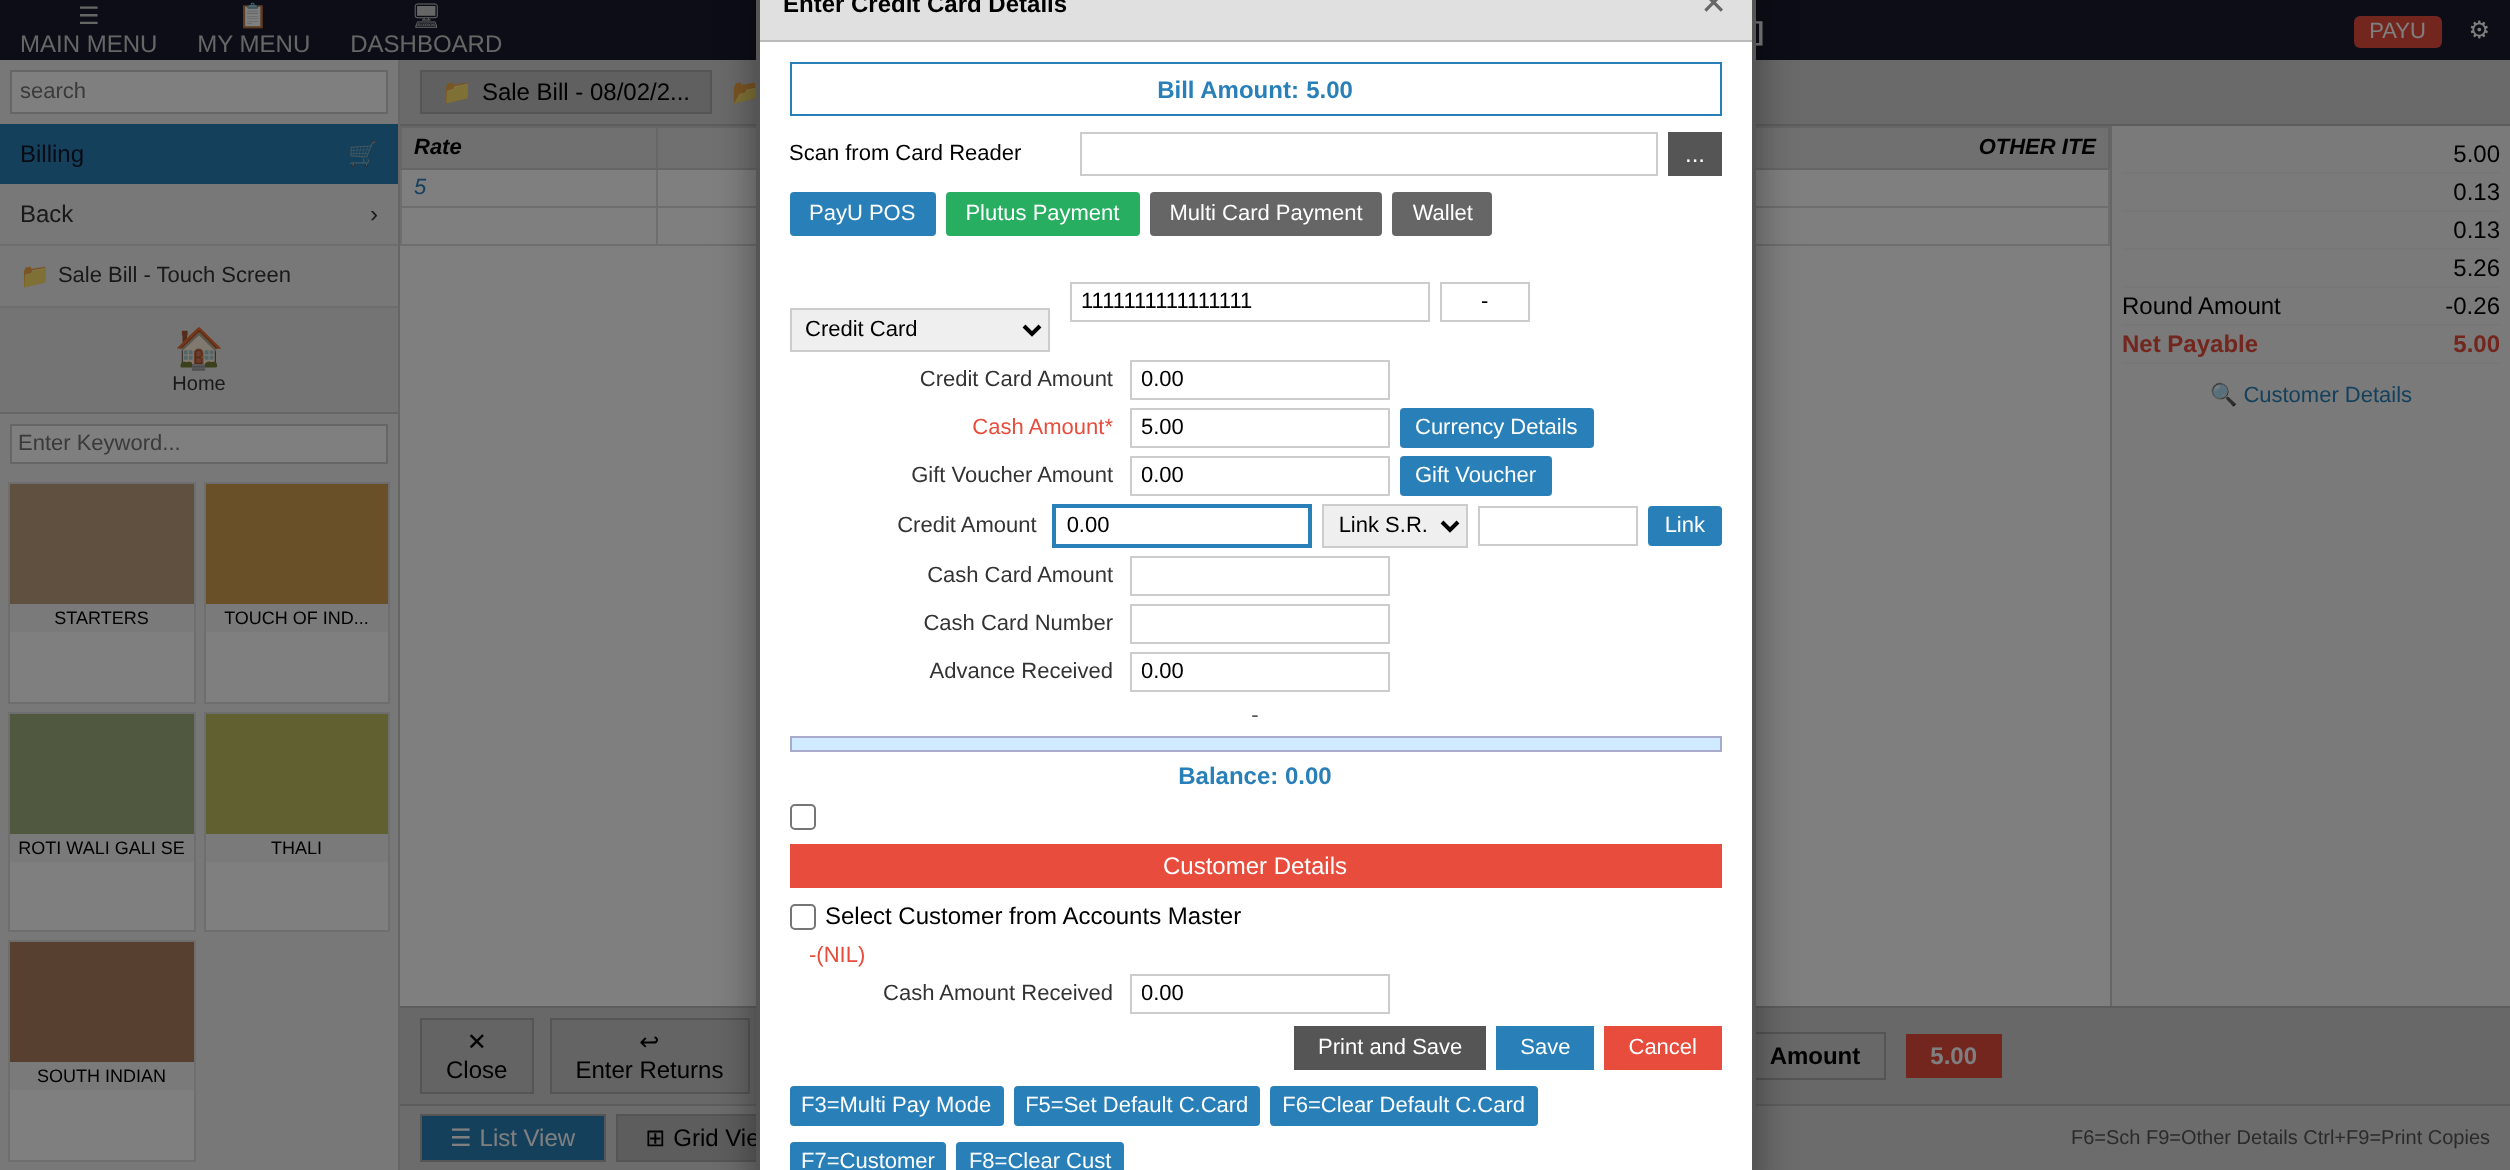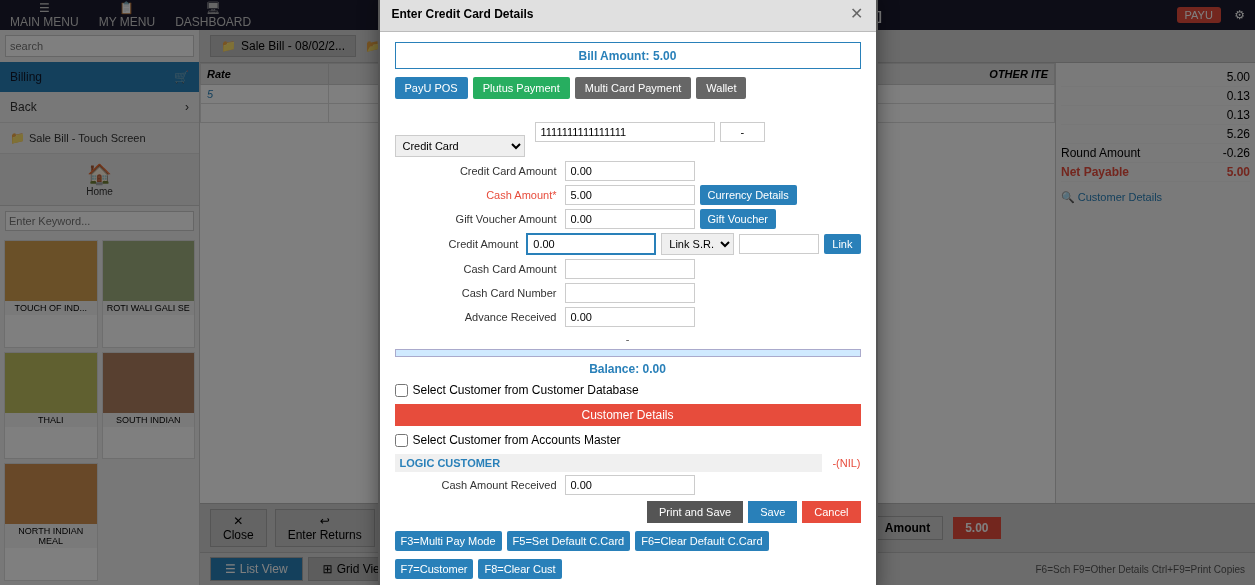--- a/index.html
+++ b/index.html
@@ -216,38 +216,38 @@
     </div>
     <div class="home-btn">
       <div style="font-size:20px;">🏠</div>
       <div>Home</div>
     </div>
     <div class="keyword-input">
       <input type="text" placeholder="Enter Keyword..." style="">
     </div>
     <div class="food-grid">
       <div class="food-item">
+        <div class="food-img" style="background:#c0a080;"></div>
+        <div class="food-label">STARTERS</div>
+      </div>
+      <div class="food-item">
         <div class="food-img" style="background:#d4a050;"></div>
         <div class="food-label">TOUCH OF IND...</div>
       </div>
       <div class="food-item">
         <div class="food-img" style="background:#a0b080;"></div>
         <div class="food-label">ROTI WALI GALI SE</div>
       </div>
       <div class="food-item">
         <div class="food-img" style="background:#c0c060;"></div>
         <div class="food-label">THALI</div>
       </div>
       <div class="food-item">
         <div class="food-img" style="background:#b08060;"></div>
         <div class="food-label">SOUTH INDIAN</div>
-      </div>
-      <div class="food-item">
-        <div class="food-img" style="background:#d09050;"></div>
-        <div class="food-label">NORTH INDIAN MEAL</div>
       </div>
     </div>
   </div>
 
   <div class="content-area">
 
     <div class="sale-bill-header">
       <div class="sale-bill-tab">
         <span>📁</span>
         <span>Sale Bill - 08/02/2...</span>
@@ -304,21 +304,21 @@
             <span>5.26</span>
         </div>
         <div class="summary-row">
           <span>Round Amount</span>
           <span>-0.26</span>
         </div>
         <div class="summary-row net">
           <span>Net Payable</span>
           <span>5.00</span>
         </div>
-        <div style="margin-top:8px;">
+        <div style="margin-top:8px;text-align:center;">
           <span style="color:#2980b9;font-size:11px;cursor:pointer;">🔍 Customer Details</span>
         </div>
       </div>
     </div>
 
     <div class="bottom-toolbar">
       <div style="display:flex;gap:8px;">
         <div class="toolbar-btn">
           <span>✕</span>
           <span>Close</span>
@@ -383,20 +383,25 @@
       <button class="modal-close">✕</button>
     </div>
     <div class="modal-body">
       
       <div class="bill-amount-row">
         <span>Bill Amount:</span>
         <span>5.00</span>
       </div>
 
       
+      <div class="scan-row">
+        <span style="width:140px;font-size:11px;">Scan from Card Reader</span>
+        <input type="text" class="form-input" style="flex: 1 1 0%; width: auto;">
+        <button class="scan-btn">...</button>
+      </div>
 
       
       <div class="payment-btns">
         <button class="pay-btn active-blue">PayU POS</button>
         <button class="pay-btn active-green">Plutus Payment</button>
         <button class="pay-btn" style="background:#666;">Multi Card Payment</button>
         <button class="pay-btn" style="background:#666;">Wallet</button>
       </div>
 
       
@@ -468,33 +473,31 @@
       <div style="text-align:center;font-size:11px;color:#555;padding:2px 0;">-</div>
       <div style="background:#d0eaff;border:1px solid #aac;padding:3px;margin:2px 0;"></div>
       <div class="balance-row">
         <span>Balance:</span>
         <span>0.00</span>
       </div>
 
       
       <div class="checkbox-row">
         <input type="checkbox" style="">
-        <span>Select Customer from Customer Database</span>
       </div>
       <button class="customer-details-btn">Customer Details</button>
 
       
       <div class="checkbox-row">
         <input type="checkbox" style="">
         <span>Select Customer from Accounts Master</span>
       </div>
 
       
       <div class="customer-name-row">
-        <span class="customer-name">LOGIC CUSTOMER</span>
         <span class="nil-text">-(NIL)</span>
       </div>
 
       
       <div class="form-row">
         <span class="form-label">Cash Amount Received</span>
         <input type="text" class="form-input" value="0.00" style="">
       </div>
 
       

